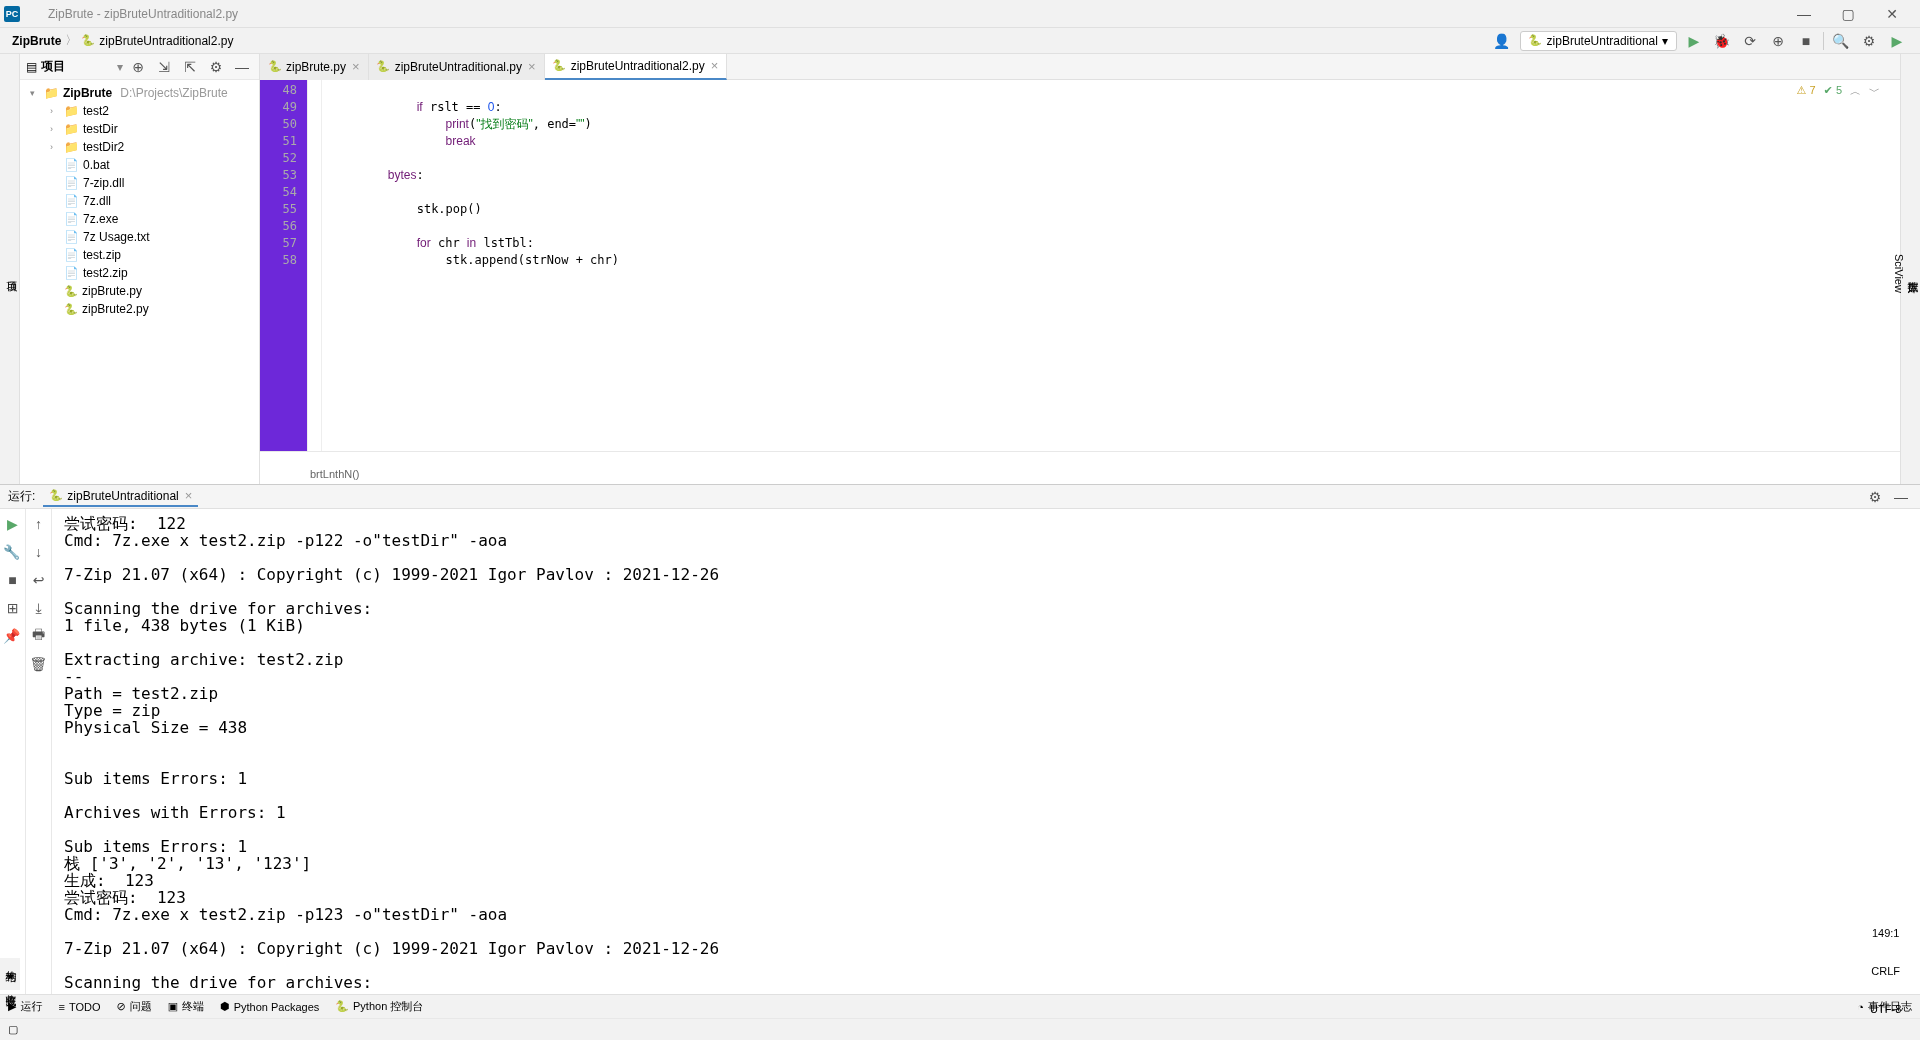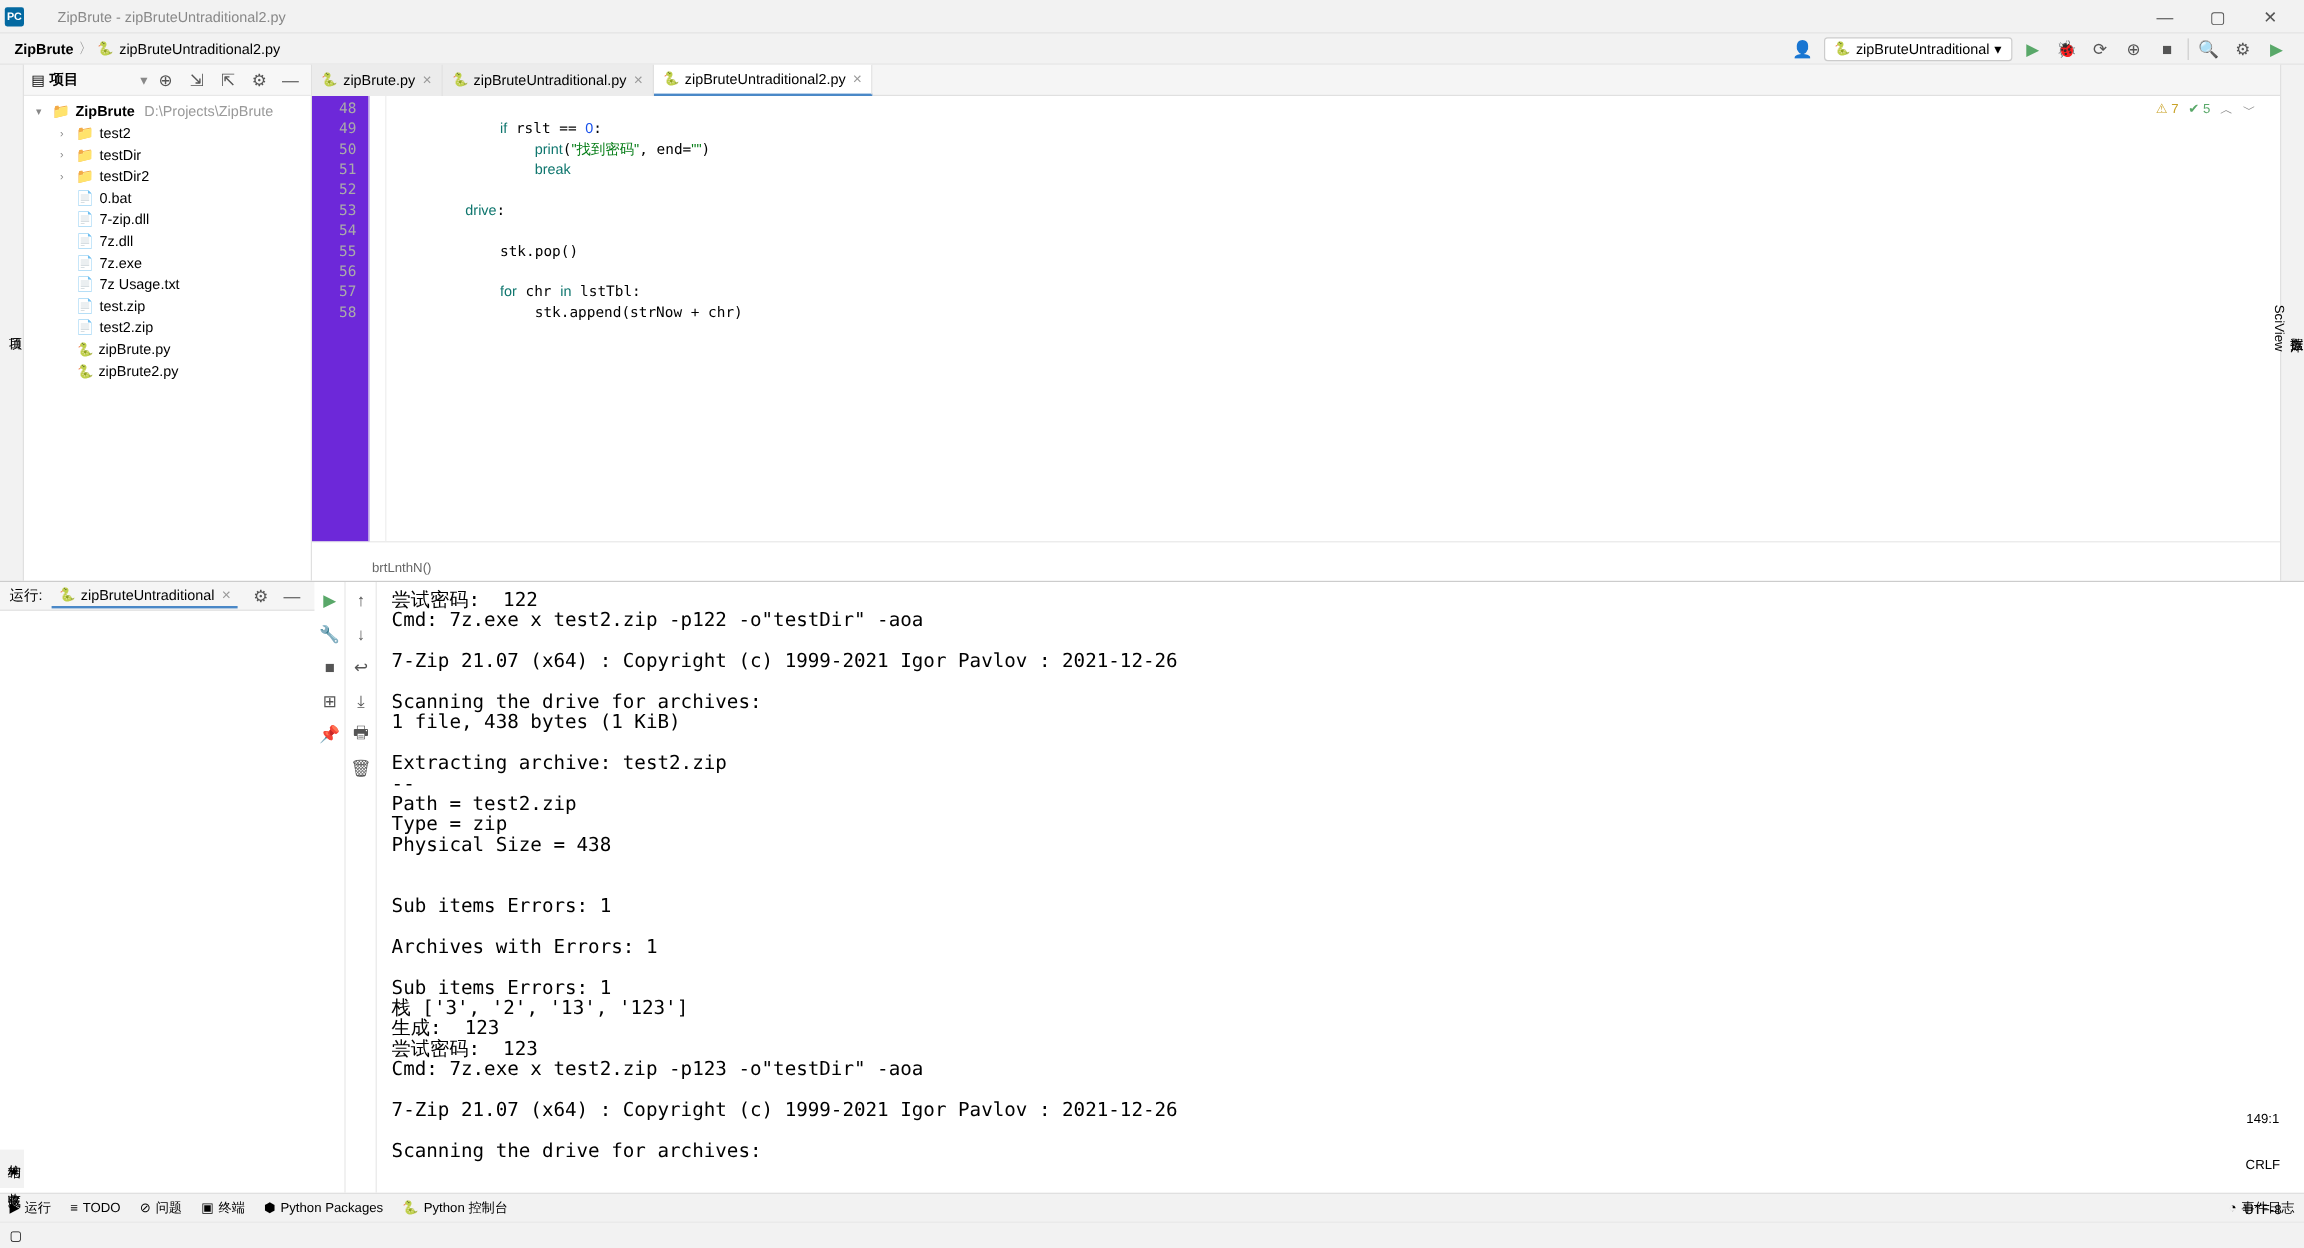--- a/index.html
+++ b/index.html
@@ -35,29 +35,29 @@
 .tree-path { color: #999; margin-left: 4px; }
 .editor-area { flex: 1; display: flex; flex-direction: column; background: #fff; min-width: 0; }
 .tabs { height: 26px; display: flex; align-items: center; border-bottom: 1px solid #e0e0e0; background: #f5f5f5; }
 .tab { height: 26px; display: flex; align-items: center; padding: 0 8px; gap: 4px; border-right: 1px solid #e0e0e0; cursor: pointer; background: #ececec; }
 .tab.active { background: #fff; border-bottom: 2px solid #4a88c7; }
 .tab-close { color: #999; font-size: 13px; margin-left: 2px; }
 .editor-body { flex: 1; display: flex; position: relative; min-height: 0; }
 .gutter { width: 48px; background: #6d28d9; border-right: 1px solid #eee; text-align: right; padding: 2px 10px 2px 4px; color: #aaa; font-family: Consolas, monospace; font-size: 12px; line-height: 17px; }
 .fold-gutter { width: 14px; border-right: 1px solid #eee; }
 .code { flex: 1; padding: 2px 8px; font-family: Consolas, monospace; font-size: 12px; line-height: 17px; white-space: pre; overflow: hidden; }
-.kw { color: #0f766e; }
+.kw { color: #701a75; }
 .str { color: #067d17; }
 .num { color: #1750eb; }
 .inspections { position: absolute; top: 4px; right: 20px; display: flex; gap: 8px; font-size: 11px; }
 .insp-warn { color: #c9a227; }
 .insp-ok { color: #59a869; }
 .context-bar { height: 20px; border-top: 1px solid #e8e8e8; padding: 16px 50px; font-size: 11px; color: #666; background:#fff; }
 .right-gutter { width: 20px; background: #f2f2f2; border-left: 1px solid #e0e0e0; writing-mode: vertical-rl; text-align: center; padding-top: 8px; font-size: 11px; }
-.run-panel { height: 510px; border-top: 1px solid #ccc; background: #fff; display: flex; flex-direction: row; }
+.run-panel { height: 510px; border-top: 1px solid #ccc; background: #fff; display: flex; flex-direction: column; }
 .run-header { height: 24px; display: flex; align-items: center; padding: 0 8px; gap: 8px; background: #f5f5f5; border-bottom: 1px solid #e0e0e0; }
 .run-tab { display: flex; align-items: center; gap: 4px; border-bottom: 2px solid #4a88c7; padding: 2px 6px; }
 .run-body { flex: 1; display: flex; min-height: 0; }
 .run-toolbar { width: 26px; border-right: 1px solid #e8e8e8; display: flex; flex-direction: column; align-items: center; padding-top: 4px; gap: 6px; }
 .run-toolbar2 { width: 26px; border-right: 1px solid #e8e8e8; display: flex; flex-direction: column; align-items: center; padding-top: 4px; gap: 6px; }
 .console { flex: 1; padding: 6px 12px; font-family: Consolas, monospace; font-size: 16px; line-height: 17px; white-space: pre; overflow: hidden; color: #000; }
 .bottom-bar { height: 24px; background: #f2f2f2; border-top: 1px solid #e0e0e0; display: flex; align-items: center; padding: 0 8px; gap: 16px; font-size: 11px; }
 .bb-item { display: flex; align-items: center; gap: 4px; cursor: pointer; }
 .status-bar { height: 22px; background: #f2f2f2; border-top: 1px solid #e8e8e8; display: flex; align-items: center; padding: 0 8px; gap: 14px; font-size: 11px; }
 .status-right { margin-left: auto; display: flex; gap: 26px; align-items: center; flex-direction: column; }
@@ -207,21 +207,21 @@
         </div>
       </div>
     <div class="editor-body">
       <div class="gutter" id="line-gutter">48<br>49<br>50<br>51<br>52<br>53<br>54<br>55<br>56<br>57<br>58<br></div>
       <div class="fold-gutter"></div>
       <div class="code" id="code-area">
             <span class="kw">if</span> rslt == <span class="num">0</span>:
                 <span class="kw">print</span>(<span class="str">"找到密码"</span>, end=<span class="str">""</span>)
                 <span class="kw">break</span>
 
-        <span class="kw">drive</span>:
+        <span class="kw">bytes</span>:
 
             stk.pop()
 
             <span class="kw">for</span> chr <span class="kw">in</span> lstTbl:
                 stk.append(strNow + chr)
 </div>
       <div class="inspections">
         <span class="insp-warn">⚠ <span>7</span></span>
         <span class="insp-ok">✔ <span>5</span></span>
         <span style="color:#888">︿</span>

